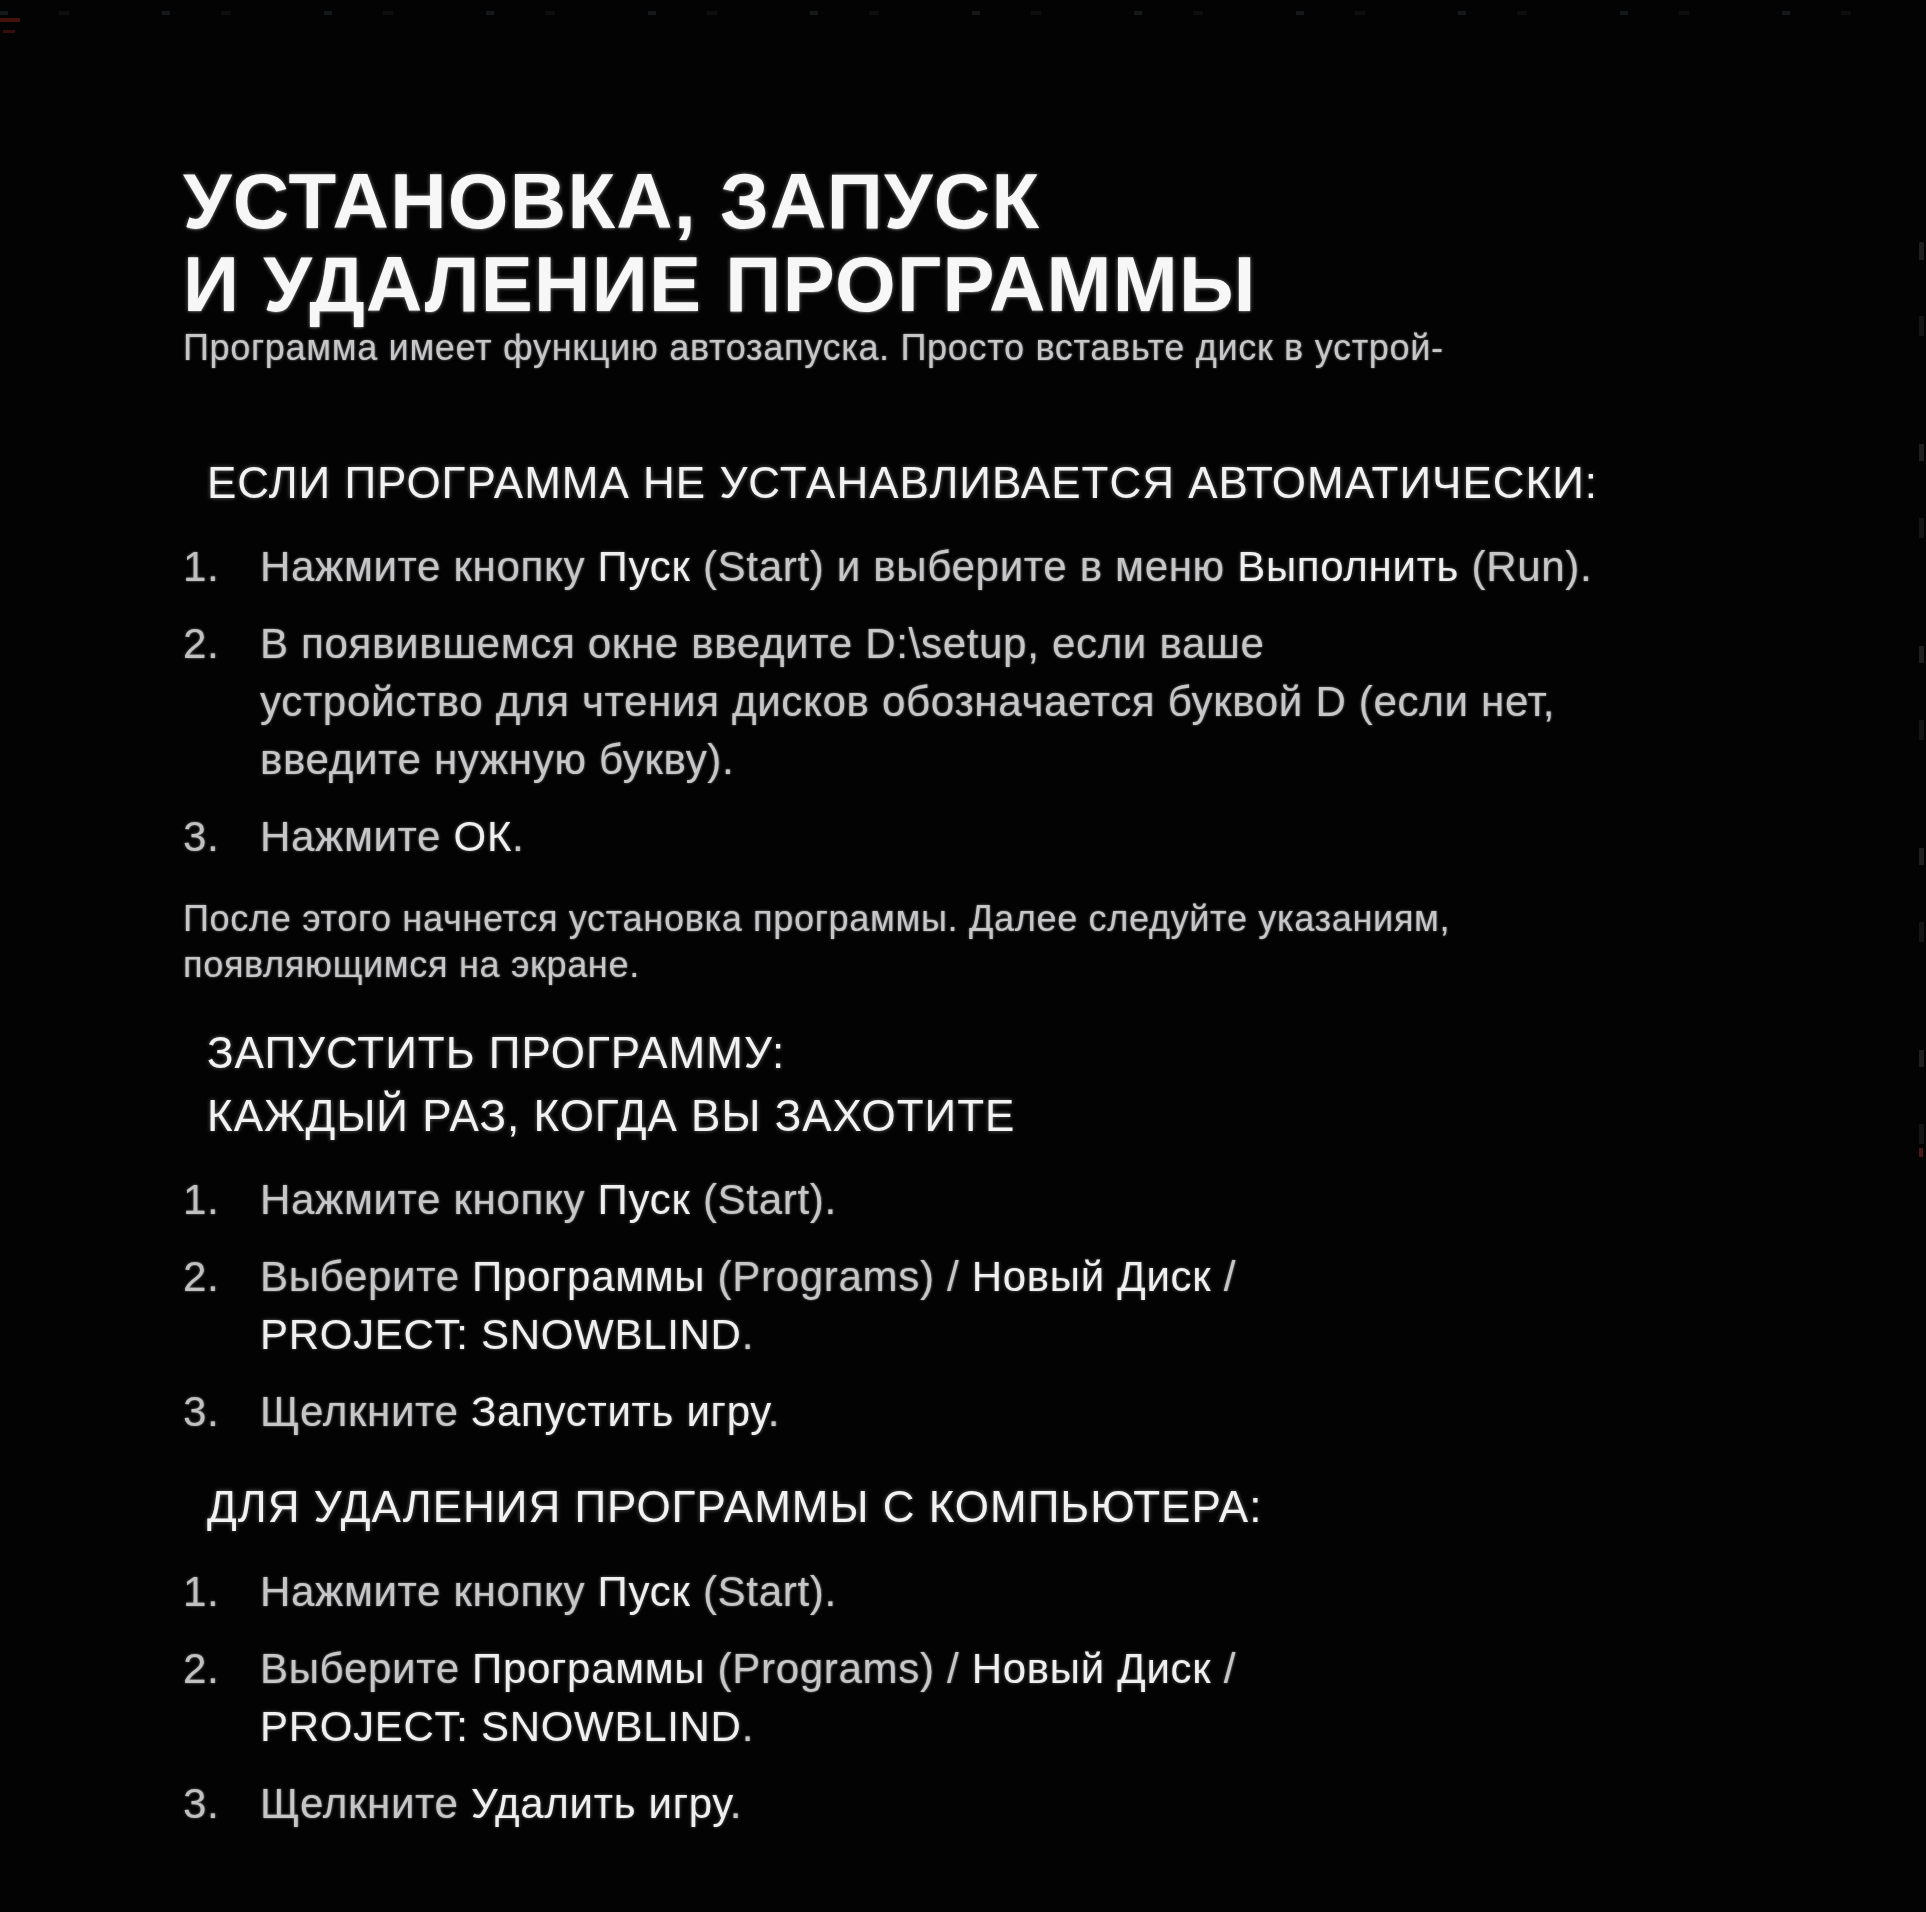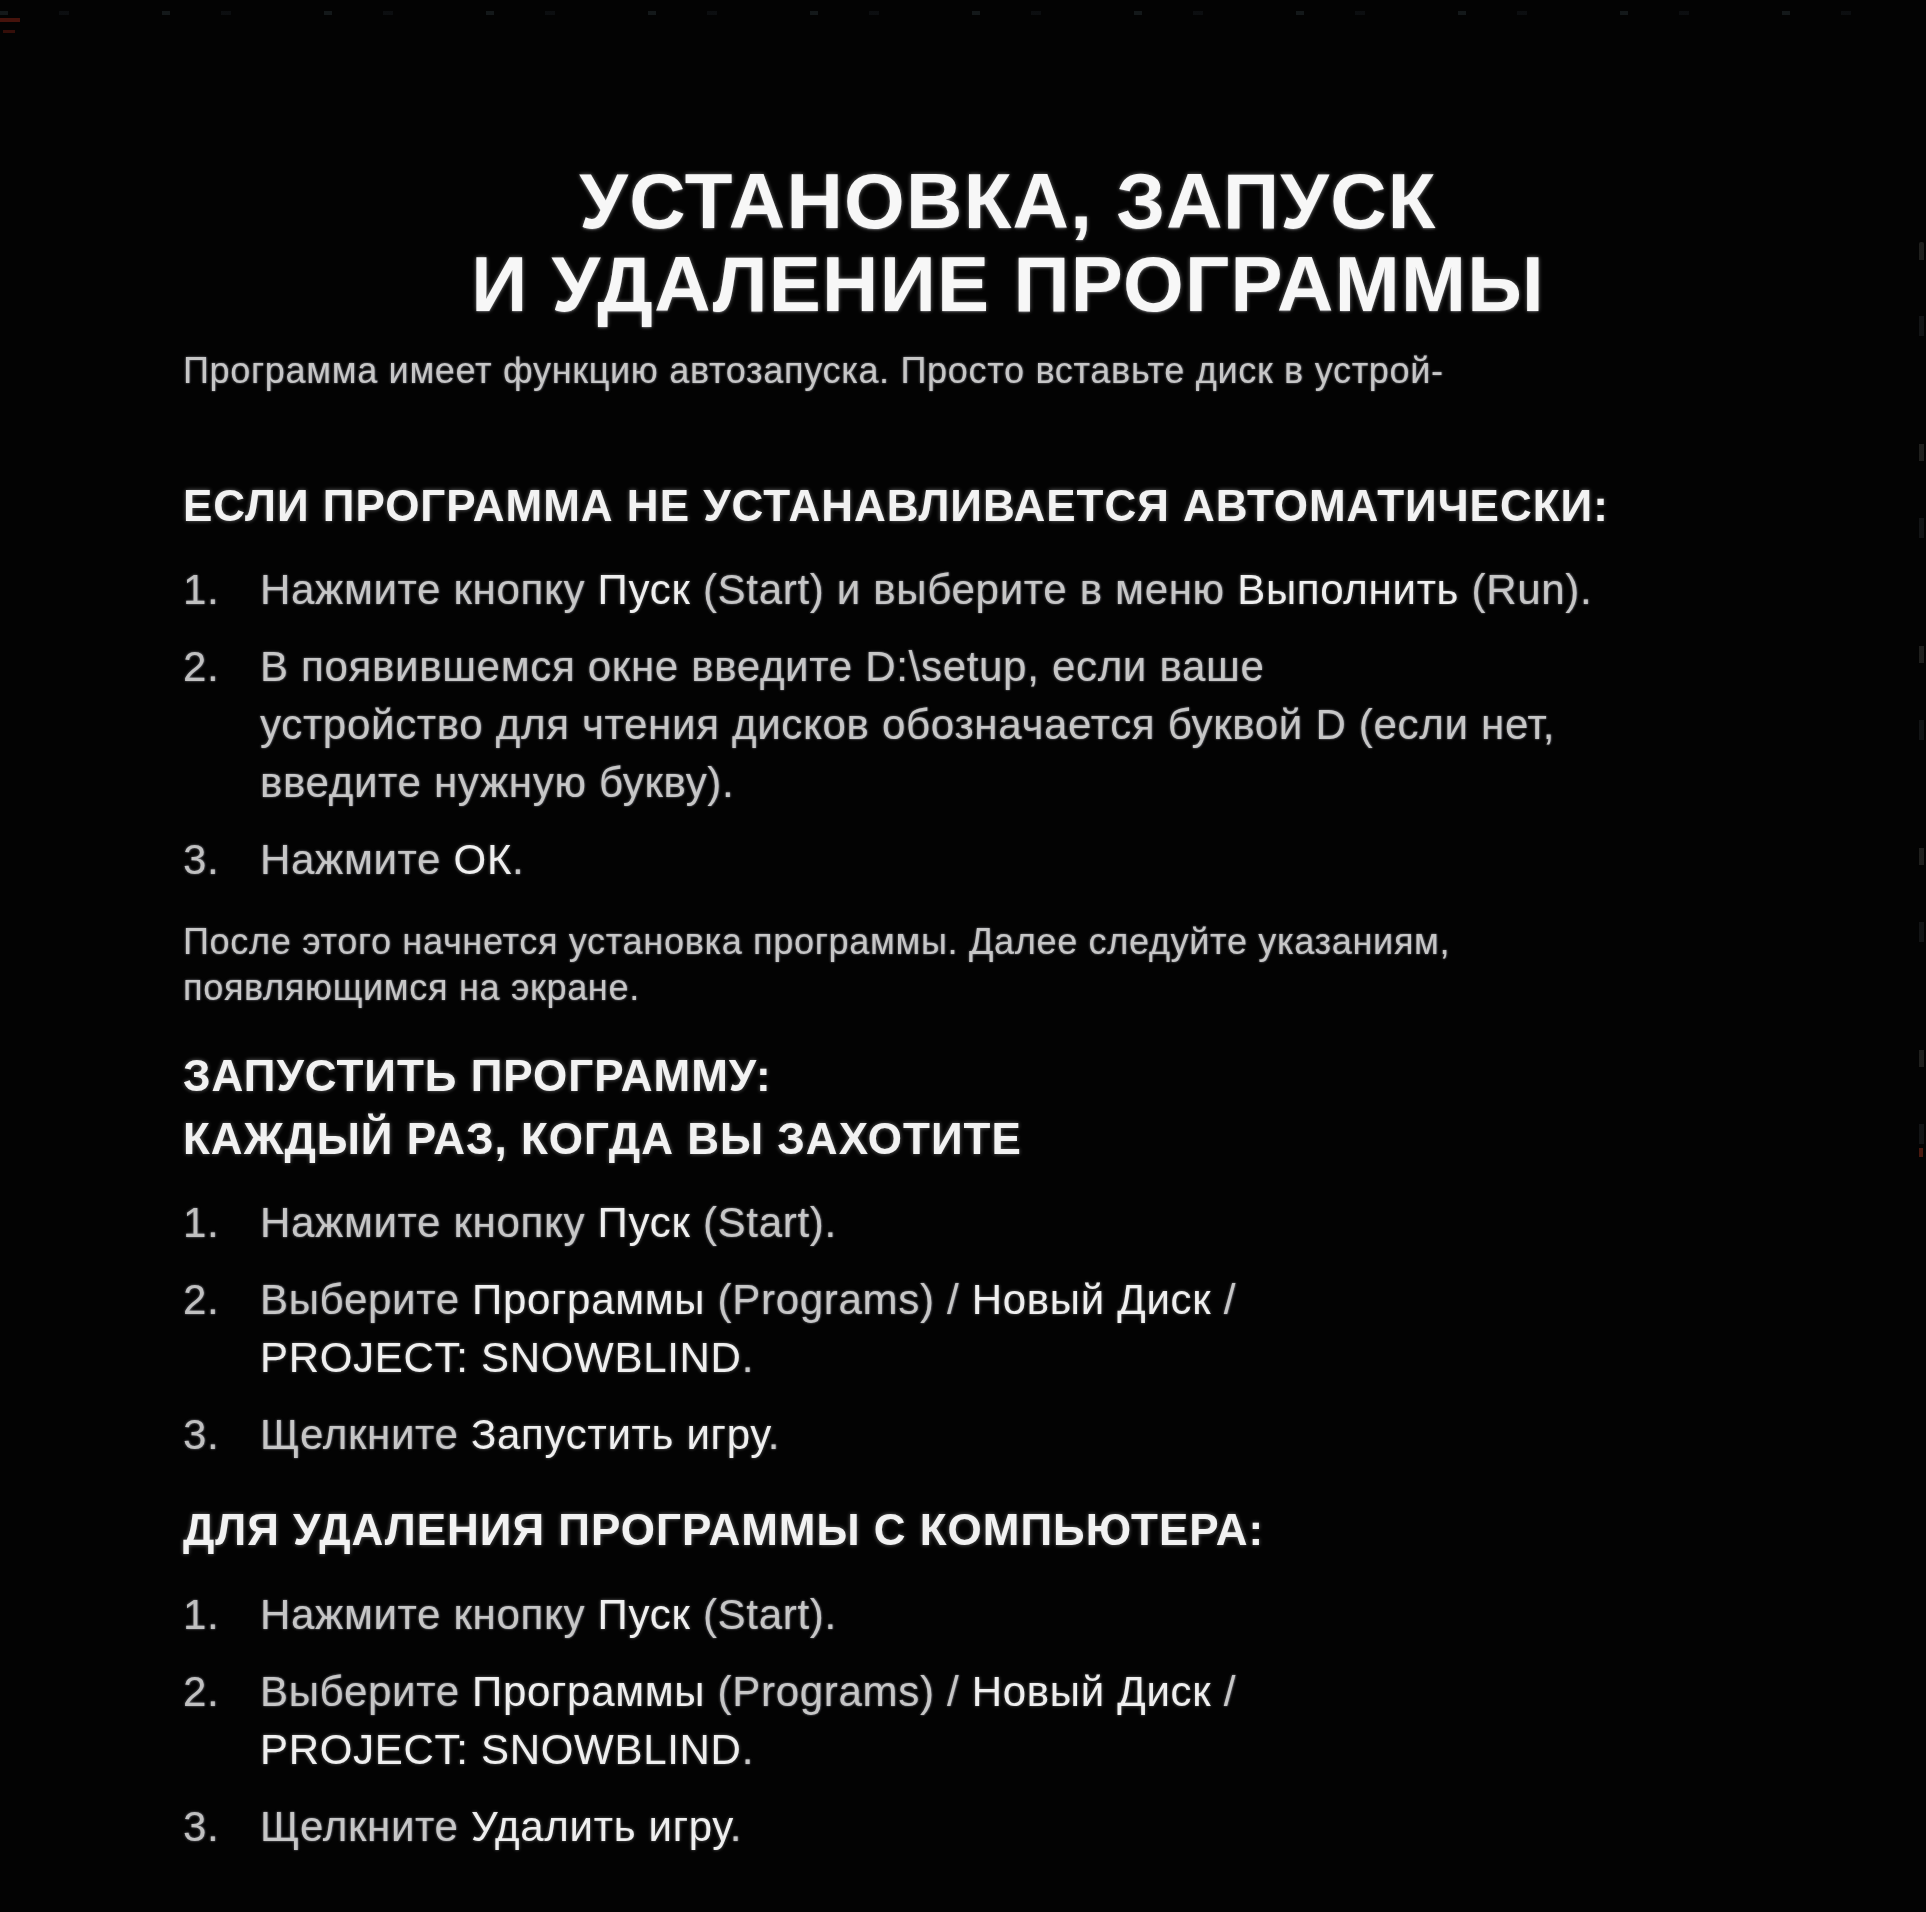--- a/index.html
+++ b/index.html
@@ -17,43 +17,42 @@
     top:160px;
     width:1650px;
   }
   .title {
     font-size:78px;
     font-weight:700;
     line-height:1.06;
     letter-spacing:1.3px;
     color:#f7f7f7;
     text-shadow:0 0 4.7px rgba(255,255,255,.45), 0 1.3px 1.3px rgba(180,180,190,.25);
-    margin-bottom:23px;
     white-space:nowrap;
-    text-align:center;
   }
   .rich { white-space:nowrap; }
   .intro, .para {
     font-size:36px;
     line-height:1.27;
     letter-spacing:0.7px;
     color:#c6c6c6;
     text-shadow:0 0 2.7px rgba(205,205,215,.55), 0.7px 0 1.3px rgba(140,140,160,.3);
   }
   .para { margin-top:30px; }
   .heading {
     font-size:44px;
-    font-weight:700;
+    font-weight:400;
     line-height:1.42;
     letter-spacing:1px;
     color:#f2f2f2;
     text-shadow:0 0 4px rgba(255,255,255,.4);
     margin-top:35px;
     margin-bottom:24px;
     white-space:nowrap;
+    margin-left:24px;
   }
   .item {
     display:grid;
     grid-template-columns:77px 1fr;
     font-size:42px;
     line-height:1.38;
     letter-spacing:0.7px;
     color:#c6c6c6;
     margin-bottom:19px;
     text-shadow:0 0 2.7px rgba(205,205,215,.55), 0.7px 0 1.3px rgba(140,140,160,.3);

